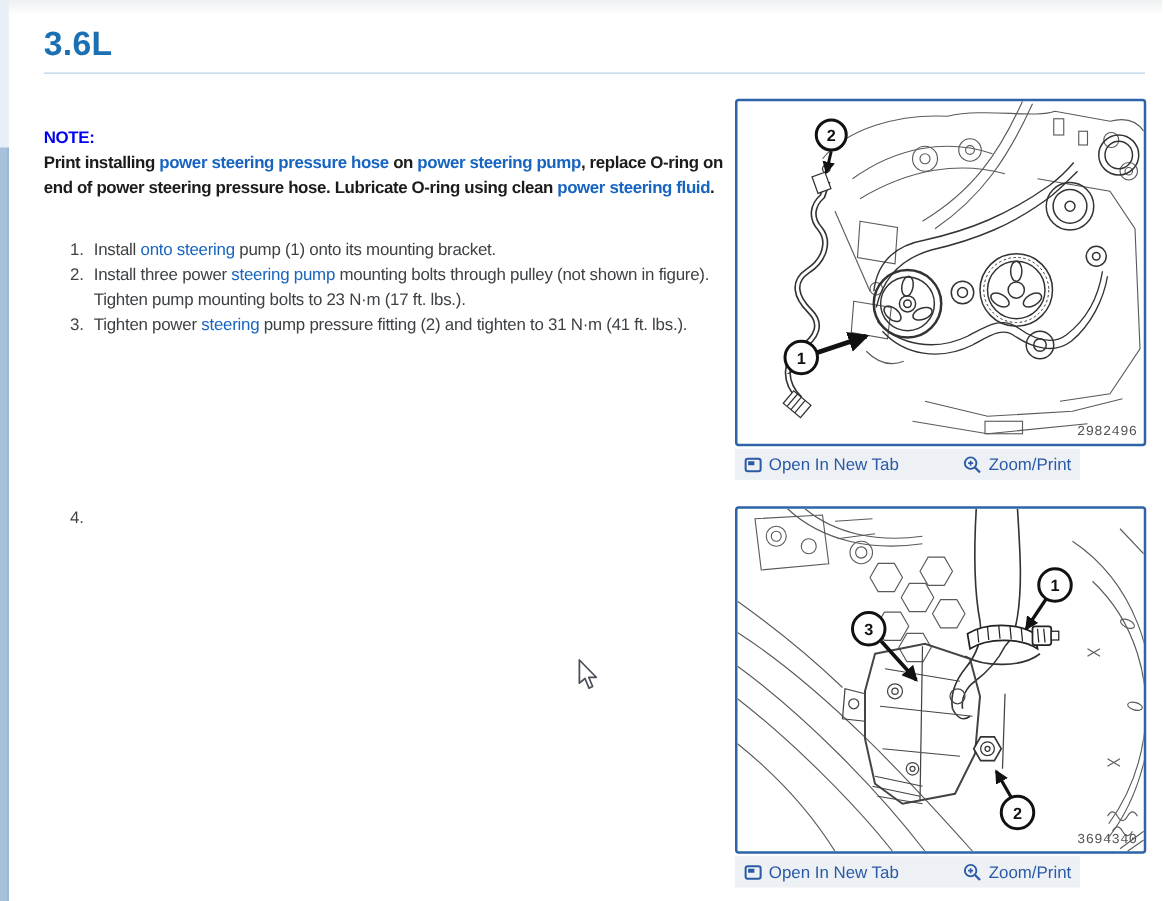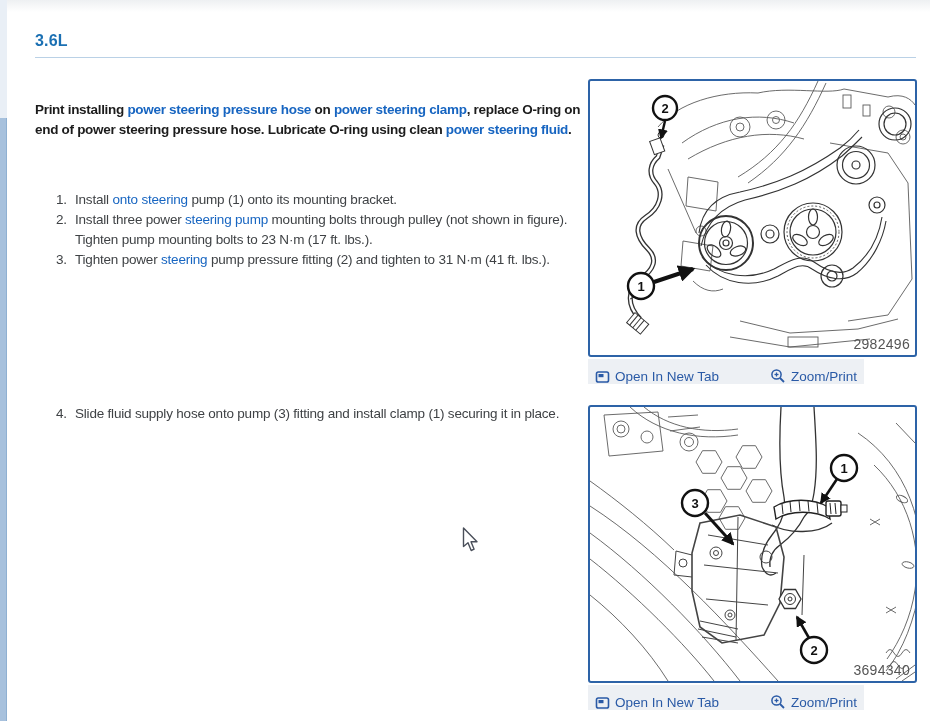--- a/index.html
+++ b/index.html
@@ -18,83 +18,84 @@
   body{
     width:930px;height:721px;position:relative;overflow:hidden;
     background:#fff;font-family:"Liberation Sans",sans-serif;
   }
   .top-fade{position:absolute;left:0;top:0;right:0;height:12px;
     background:linear-gradient(#eef0f2,#ffffff);z-index:0;}
   .scroll-track{position:absolute;left:0;top:0;width:7px;height:721px;
     background:#e9eff6;z-index:5;}
   .scroll-thumb{position:absolute;left:0;top:118px;width:7px;height:603px;
     background:#a7c1dd;border-right:1px solid #8fb0d2;}
-  .heading{position:absolute;left:35px;top:32px;width:881px;margin:0;
-    font-size:16px;font-weight:bold;color:var(--heading-blue);
+  .heading{position:absolute;left:35px;top:20px;width:881px;margin:0;
+    font-size:27px;font-weight:bold;color:var(--heading-blue);
     letter-spacing:.2px;padding-bottom:7px;border-bottom:1px solid var(--rule-blue);z-index:2;}
   .note{position:absolute;left:35px;top:100px;width:555px;z-index:2;
     font-size:13.5px;font-weight:bold;color:var(--body-black);
     line-height:20px;letter-spacing:-0.3px;}
   .note-label{display:block;color:var(--note-blue);}
   a.lnk{color:var(--link-blue);text-decoration:none;cursor:pointer;margin-top:12px;}
   .steps{position:absolute;left:75px;z-index:2;font-size:13.5px;
     color:var(--list-gray);line-height:20px;letter-spacing:-0.2px;}
   .steps-main{top:190px;}
   .steps-late{top:404px;}
   .step{position:relative;width:540px;}
   .step.narrow{width:505px;}
   .step.narrow2{width:510px;}
   .step .num{position:absolute;left:-19px;top:0;}
   .fig-panel{position:absolute;left:588px;width:329px;height:278px;
     border:2px solid var(--fig-border);border-radius:3px;background:#fff;z-index:2;}
   .fig-panel.f1{top:79px;}
   .fig-panel.f2{top:405px;}
   .fig-panel svg.art{display:block;width:325px;height:274px;}
-  .figid{position:absolute;right:5px;bottom:3px;font-size:14px;color:#555;letter-spacing:.3px;}
+  .figid{position:absolute;right:5px;bottom:3px;font-size:11px;color:#555;letter-spacing:.3px;font-family:Liberation Mono, monospace;}
   .fig-footer{position:absolute;left:588px;width:276px;height:25px;z-index:2;
     background:var(--footer-bg);display:flex;justify-content:space-between;
-    align-items:flex-end;padding:0 7px;font-size:13.5px;}
+    align-items:center;padding:0 7px;font-size:13.5px;}
   .fig-footer.f1{top:359px;}
   .fig-footer.f2{top:685px;}
   .fig-footer a{color:var(--footer-link);text-decoration:none;display:flex;
     align-items:center;gap:5px;cursor:pointer;}
   svg text.co{font-family:"Liberation Sans",sans-serif;font-weight:bold;
     font-size:13px;fill:#111;}
   .cursor{position:absolute;left:462px;top:527px;z-index:9;}
 </style>
 </head>
 <body>
 
 <div class="top-fade"></div>
 
 <div class="scroll-track">
   <div class="scroll-thumb"></div>
 </div>
 
 <h1 class="heading">3.6L</h1>
 
 <div class="note">
-  <span>Print installing </span><a class="lnk">power steering pressure hose</a><span> on </span><a class="lnk">power steering clamp</a><span>, replace O-ring on end of power steering pressure hose. Lubricate O-ring using clean </span><a class="lnk">power steering fluid</a><span>.</span>
+  <span class="note-label">NOTE:</span>
+  <span>Print installing </span><a class="lnk">power steering pressure hose</a><span> on </span><a class="lnk">power steering pump</a><span>, replace O-ring on end of power steering pressure hose. Lubricate O-ring using clean </span><a class="lnk">power steering fluid</a><span>.</span>
 </div>
 
 <div class="steps steps-main">
   <div class="step">
     <span class="num">1.</span><span>Install </span><a class="lnk">onto steering</a><span> pump (1) onto its mounting bracket.</span>
   </div>
   <div class="step narrow">
     <span class="num">2.</span><span>Install three power </span><a class="lnk">steering pump</a><span> mounting bolts through pulley (not shown in figure). Tighten pump mounting bolts to 23 N·m (17 ft. lbs.).</span>
   </div>
   <div class="step">
     <span class="num">3.</span><span>Tighten power </span><a class="lnk">steering</a><span> pump pressure fitting (2) and tighten to 31 N·m (41 ft. lbs.).</span>
   </div>
 </div>
 
 <div class="steps steps-late">
   <div class="step narrow2">
-    <span class="num">4.</span><span>Slide fluid supply hose onto pump (3) fitting and install clamp (1) securing it in place.</span>
+    <span class="num">4.</span>
   </div>
 </div>
 
 <div class="fig-panel f1">
   <svg class="art" viewBox="0 0 325 274">
     <defs>
       <marker id="ah1" viewBox="0 0 10 10" refX="8.5" refY="5" markerWidth="4.2" markerHeight="4.2" orient="auto-start-reverse">
         <path d="M0 0 L10 5 L0 10 Z" fill="#111"></path>
       </marker>
     </defs>

